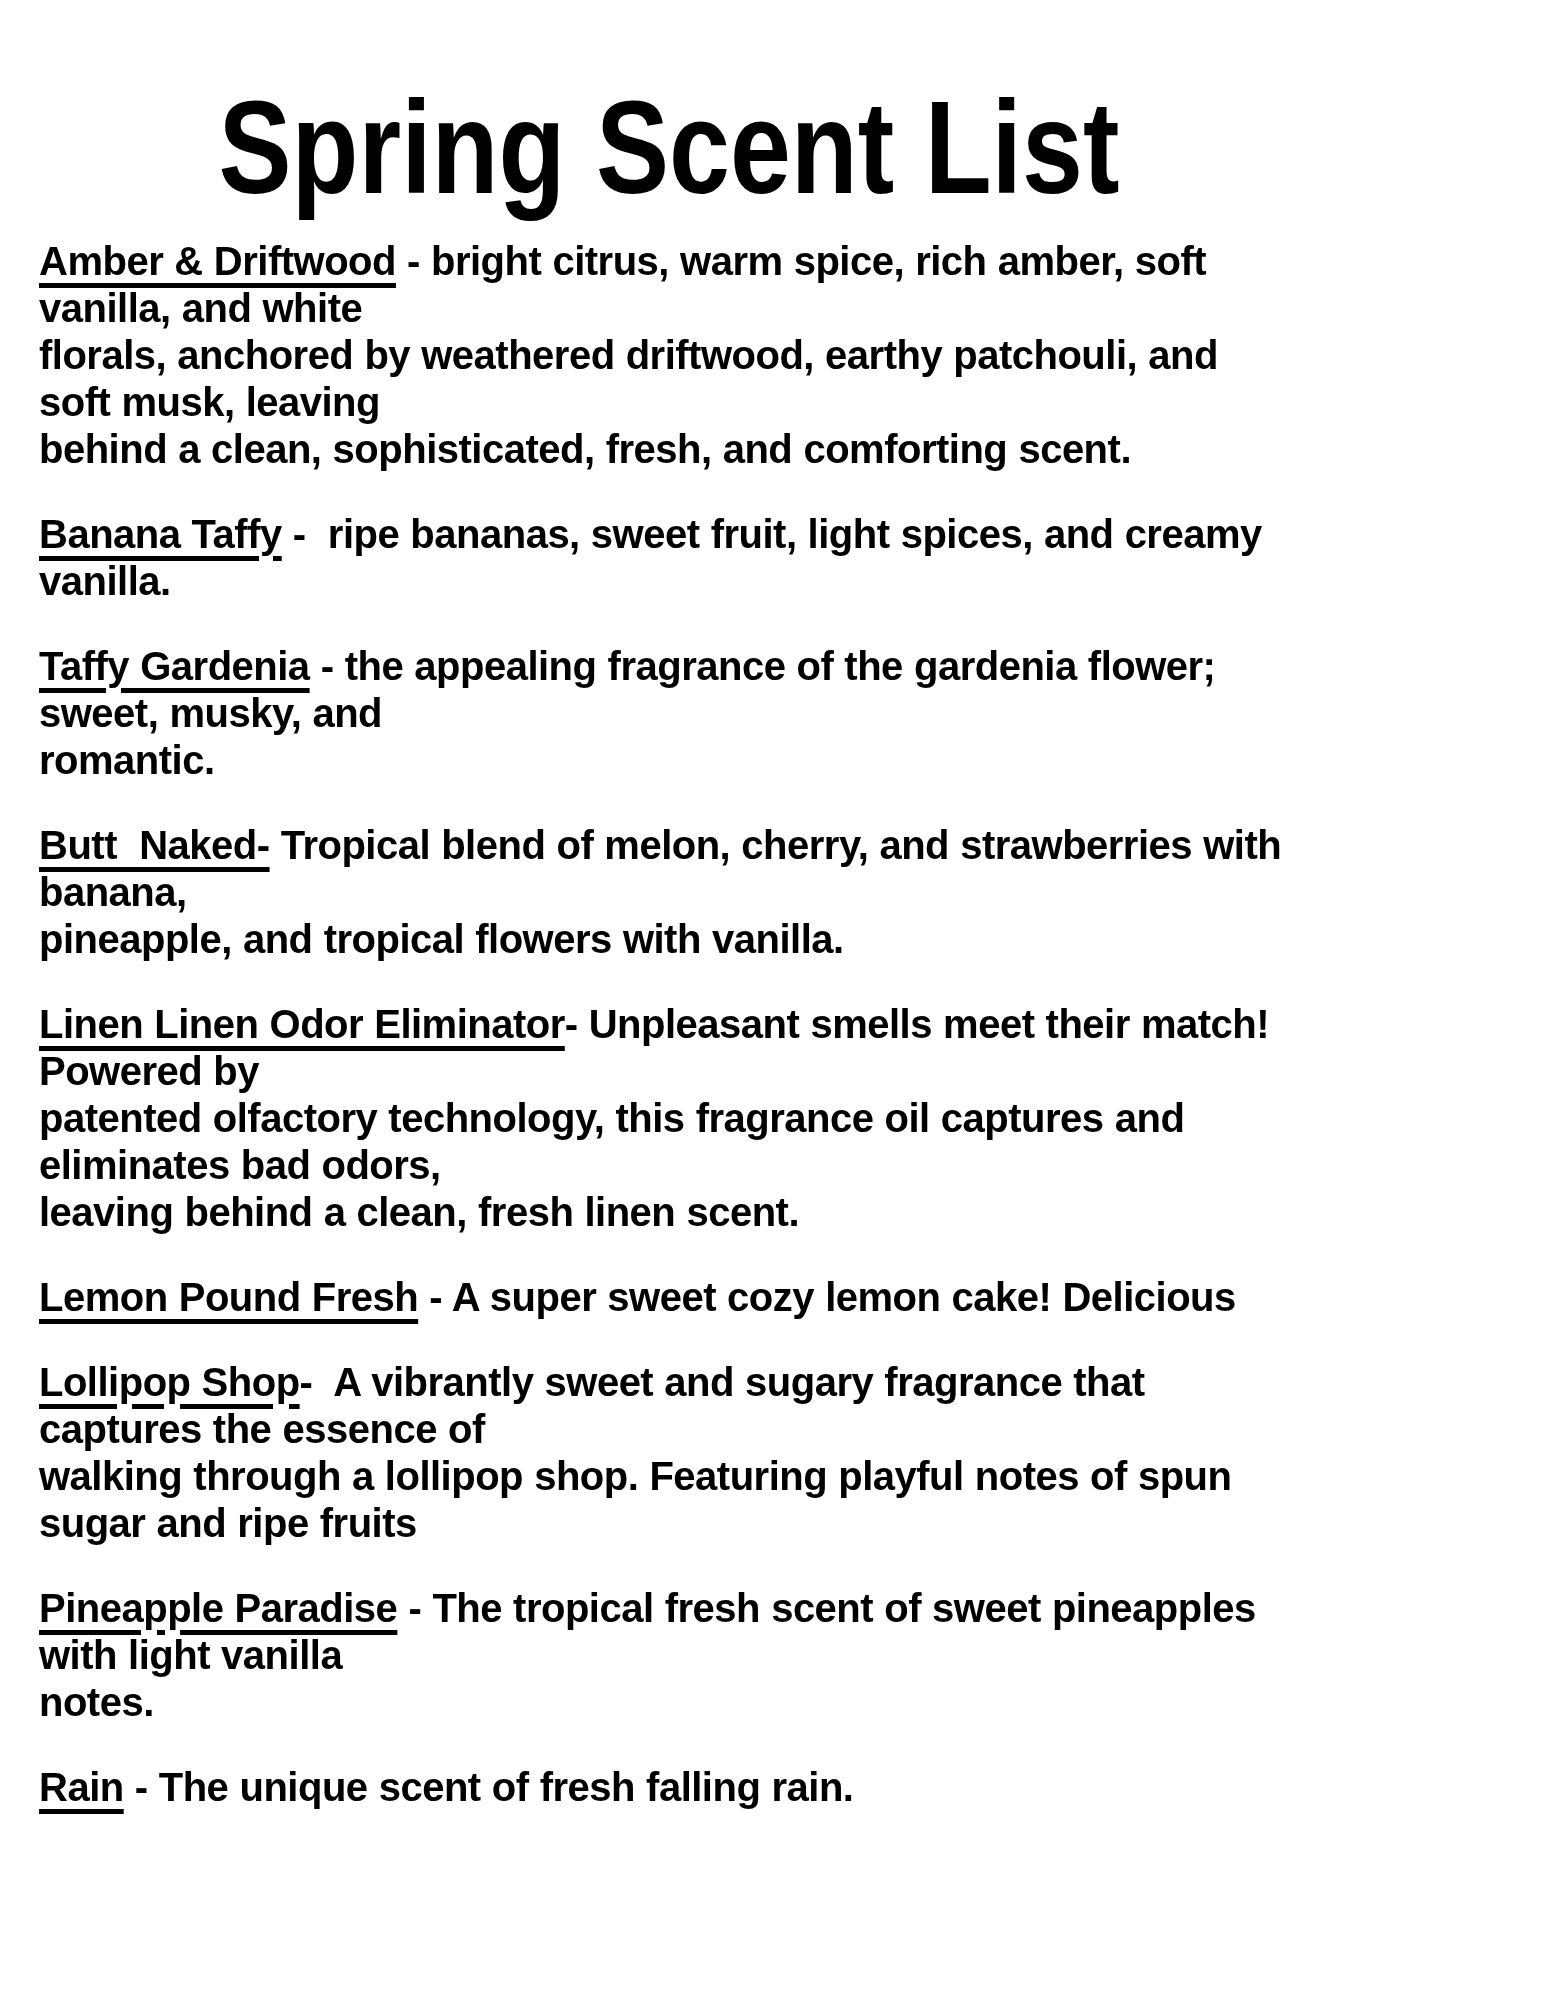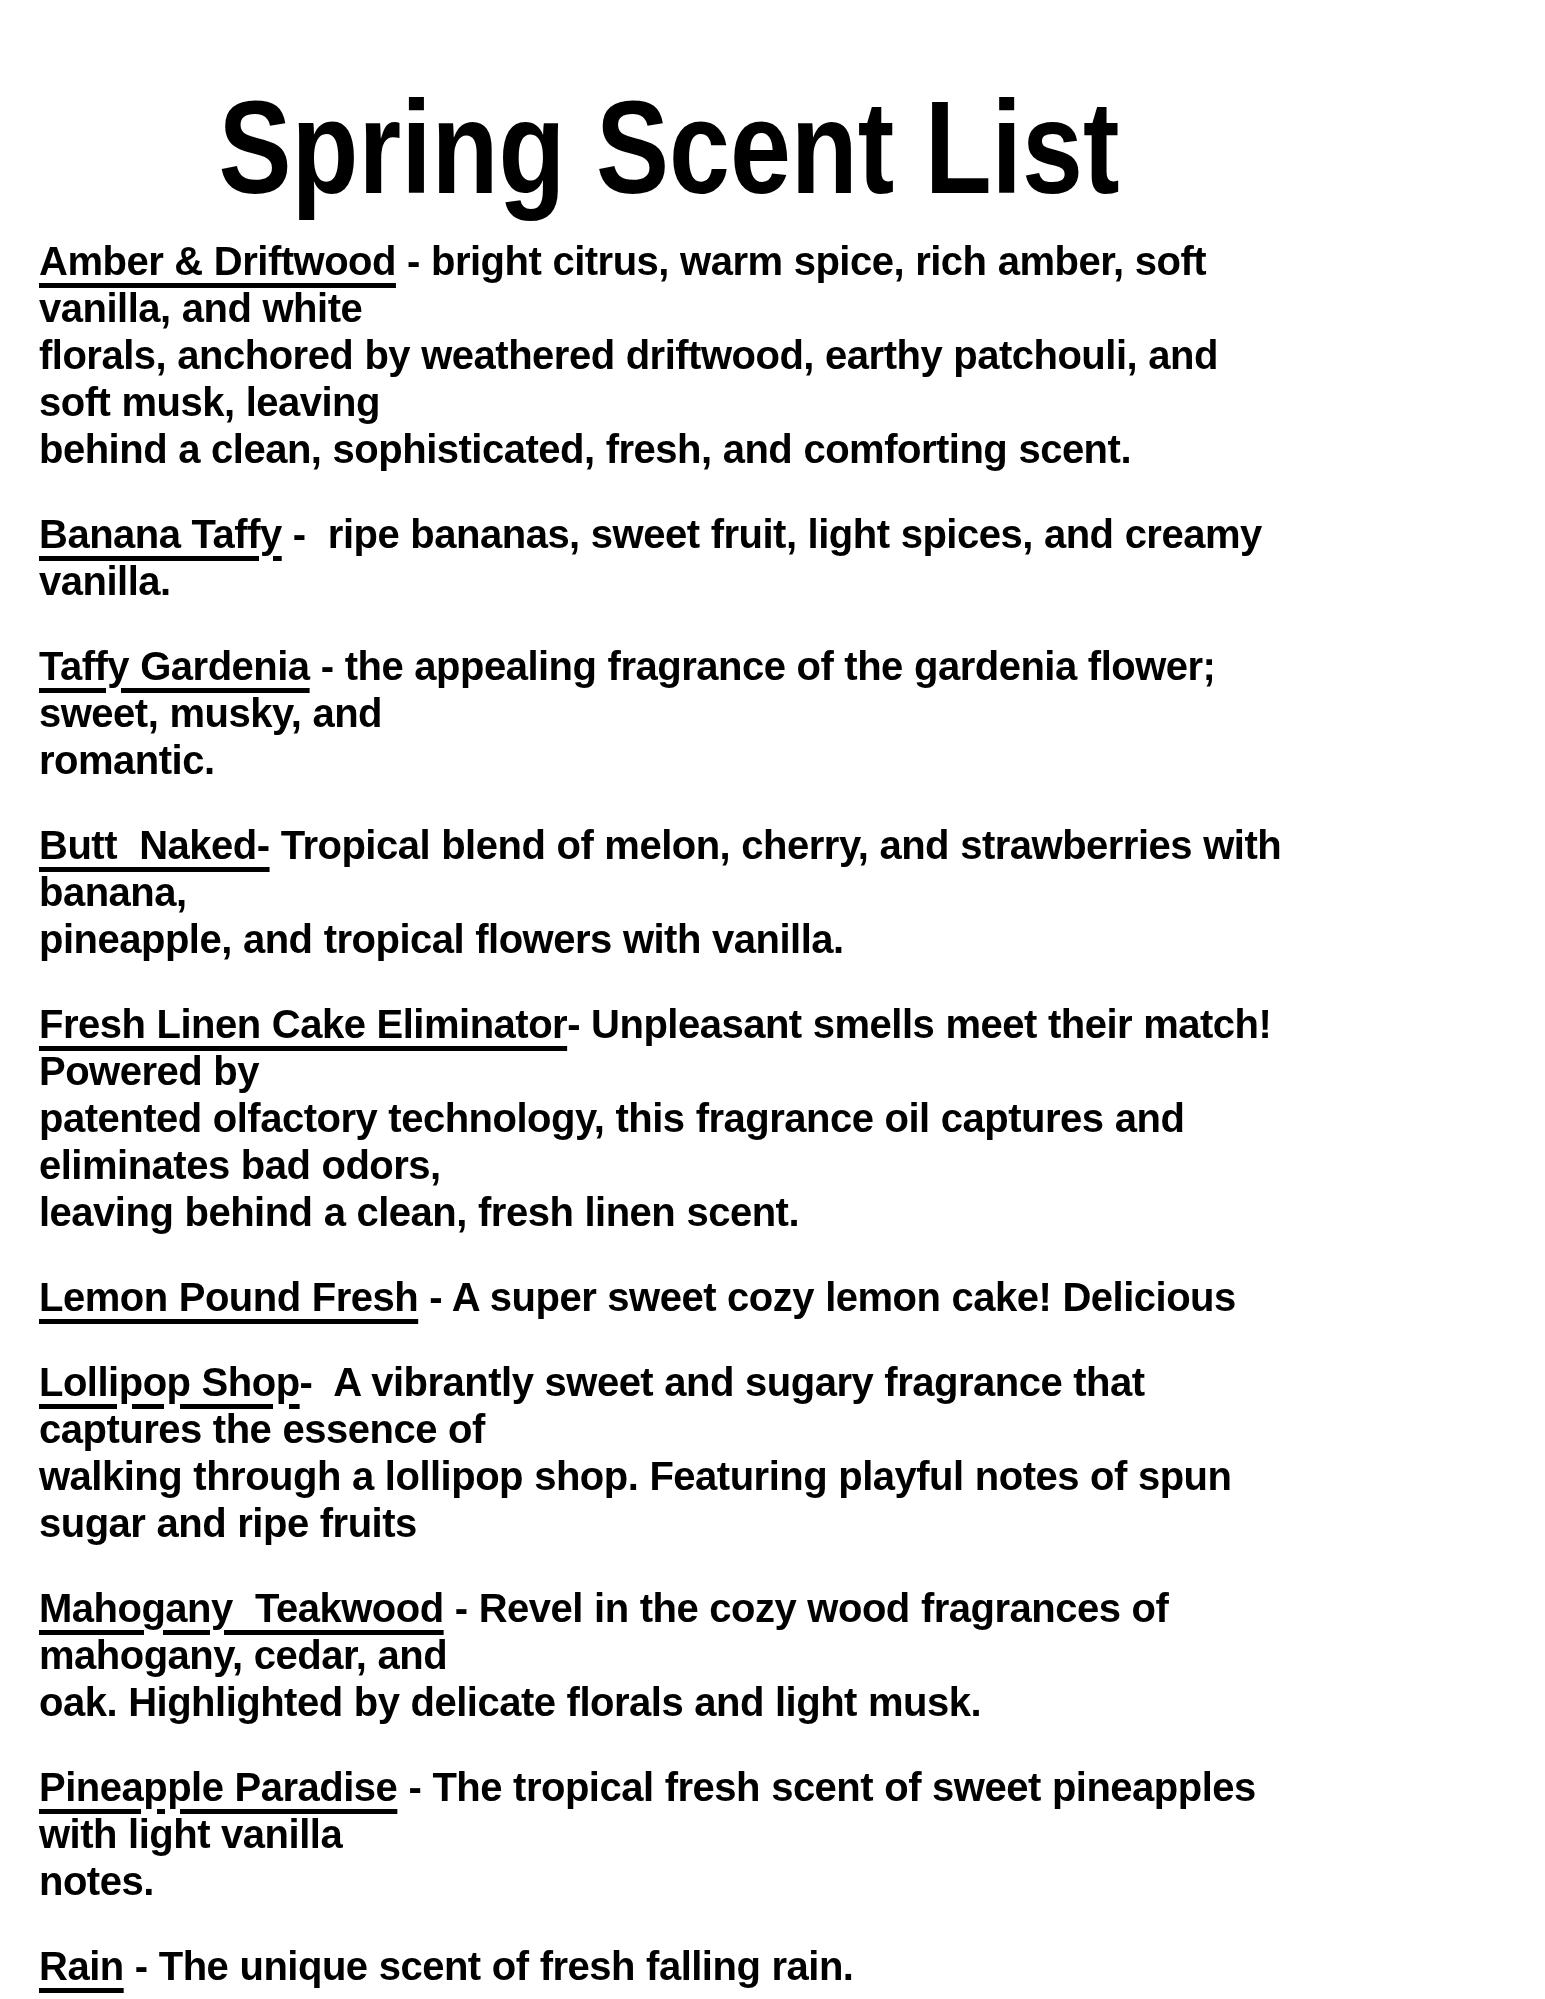--- a/index.html
+++ b/index.html
@@ -56,25 +56,23 @@
 
   <div class="scent-list">
       <p class="scent"><span class="scent-name">Amber &amp; Driftwood</span><span class="scent-desc"> - bright citrus, warm spice, rich amber, soft vanilla, and white
 florals, anchored by weathered driftwood, earthy patchouli, and soft musk, leaving
 behind a clean, sophisticated, fresh, and comforting scent.</span></p>
       <p class="scent"><span class="scent-name">Banana Taffy</span><span class="scent-desc"> -  ripe bananas, sweet fruit, light spices, and creamy vanilla.</span></p>
       <p class="scent"><span class="scent-name">Taffy Gardenia</span><span class="scent-desc"> - the appealing fragrance of the gardenia flower; sweet, musky, and
 romantic.</span></p>
       <p class="scent"><span class="scent-name">Butt  Naked-</span><span class="scent-desc"> Tropical blend of melon, cherry, and strawberries with banana,
 pineapple, and tropical flowers with vanilla.</span></p>
-      <p class="scent"><span class="scent-name">Fresh Linen Cake Eliminator</span><span class="scent-desc">- Unpleasant smells meet their match!  Powered by
+      <p class="scent"><span class="scent-name">Linen Linen Odor Eliminator</span><span class="scent-desc">- Unpleasant smells meet their match!  Powered by
 patented olfactory technology, this fragrance oil captures and eliminates bad odors,
 leaving behind a clean, fresh linen scent.</span></p>
       <p class="scent"><span class="scent-name">Lemon Pound Fresh</span><span class="scent-desc"> - A super sweet cozy lemon cake! Delicious</span></p>
       <p class="scent"><span class="scent-name">Lollipop Shop</span><span class="scent-desc">-  A vibrantly sweet and sugary fragrance that captures the essence of
 walking through a lollipop shop. Featuring playful notes of spun sugar and ripe fruits</span></p>
-      <p class="scent"><span class="scent-name">Mahogany  Teakwood</span><span class="scent-desc"> - Revel in the cozy wood fragrances of mahogany, cedar, and
-oak. Highlighted by delicate florals and light musk.</span></p>
       <p class="scent"><span class="scent-name">Pineapple Paradise</span><span class="scent-desc"> - The tropical fresh scent of sweet pineapples with light vanilla
 notes.</span></p>
       <p class="scent"><span class="scent-name">Rain</span><span class="scent-desc"> - The unique scent of fresh falling rain.</span></p>
     </div>
 </div>
 
 </body></html>

